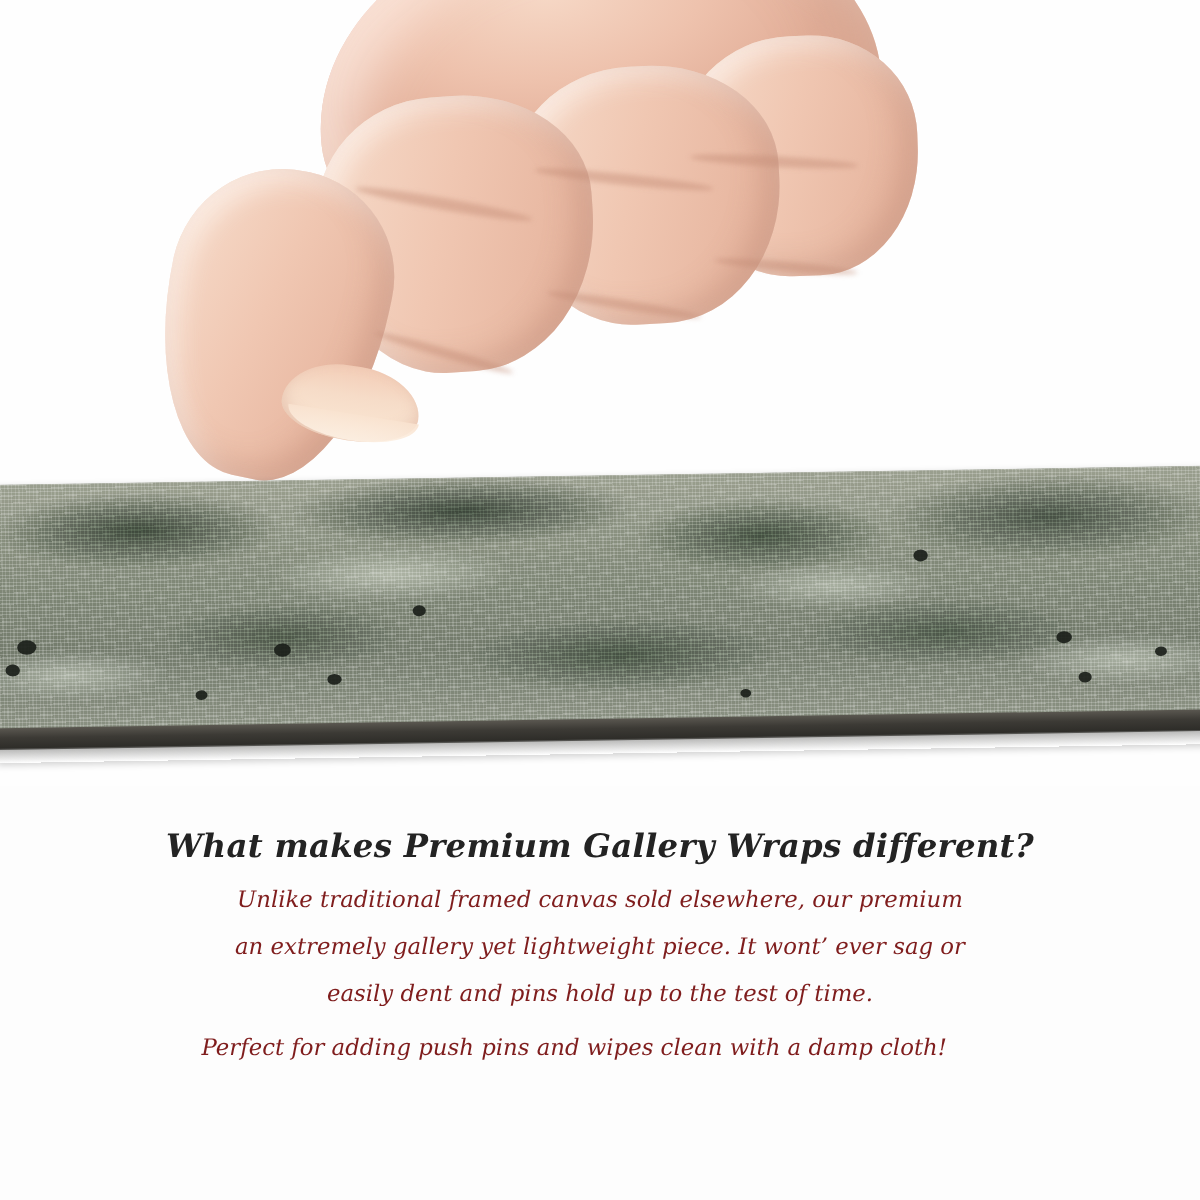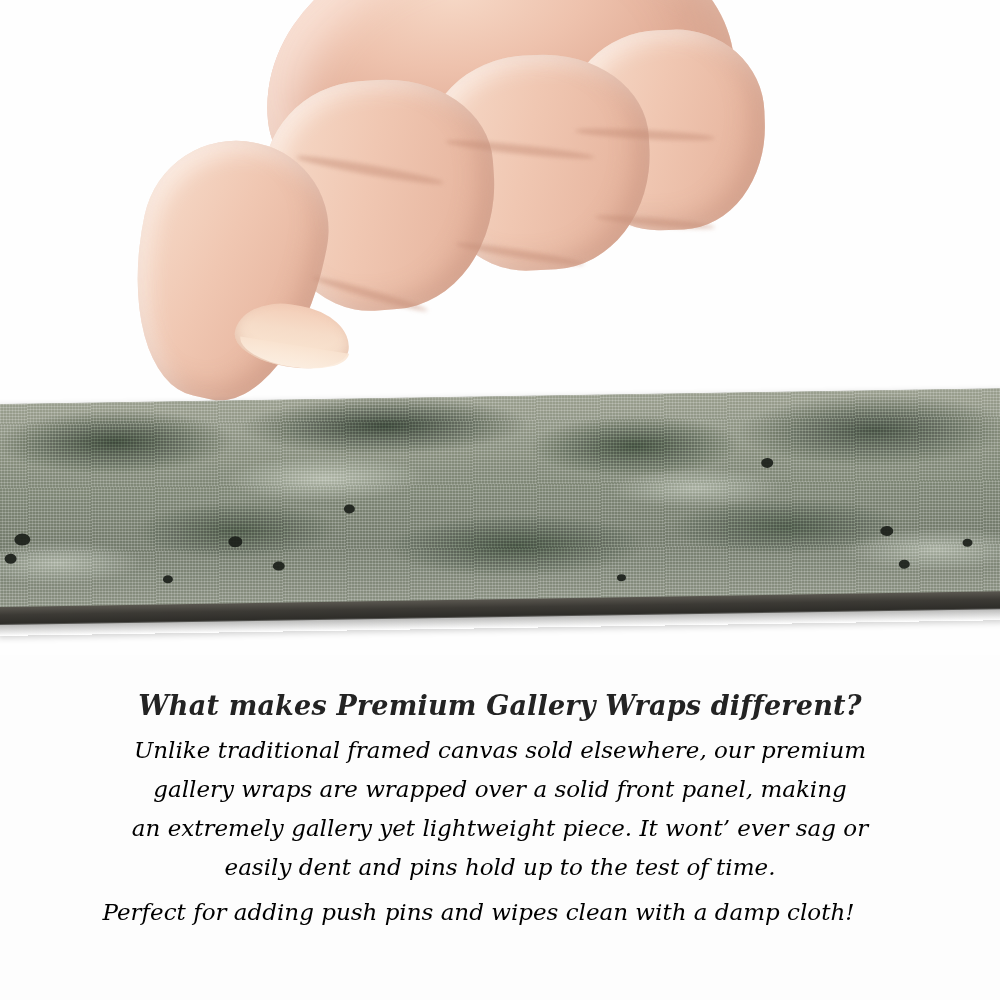--- a/index.html
+++ b/index.html
@@ -211,23 +211,23 @@
     font-style: italic;
   }
   .caption-title {
     font-size: 27px;
     font-weight: 700;
     letter-spacing: 0.2px;
     margin: 0 0 10px 0;
     color: #232323;
   }
   .caption-line {
-    font-size: 23px;
+    font-size: 19px;
     line-height: 39px;
-    color: #000000;
+    color: #7f1d1d;
     padding: 0 80px;
   }
   .caption-last {
     margin-top: 6px;
     padding-left: 37px;
   }
 </style>
 </head>
 <body>
 
@@ -269,19 +269,18 @@
       <div class="speck" style="left:620px; top:180px; width:9px; height:7px;"></div>
 
       <div class="slab-edge"></div>
       <div class="slab-shadow"></div>
     </div>
   </div>
 
   <div class="caption">
     <div class="caption-title">What makes Premium Gallery Wraps different?</div>
     <div class="caption-line">Unlike traditional framed canvas sold elsewhere, our premium</div>
-    <div class="caption-line">gallery wraps are wrapped over a solid front panel, making</div>
     <div class="caption-line">an extremely gallery yet lightweight piece. It wont’ ever sag or</div>
     <div class="caption-line">easily dent and pins hold up to the test of time.</div>
     <div class="caption-line caption-last">Perfect for adding push pins and wipes clean with a damp cloth!</div>
   </div>
 
 </div>
 
 </body></html>

